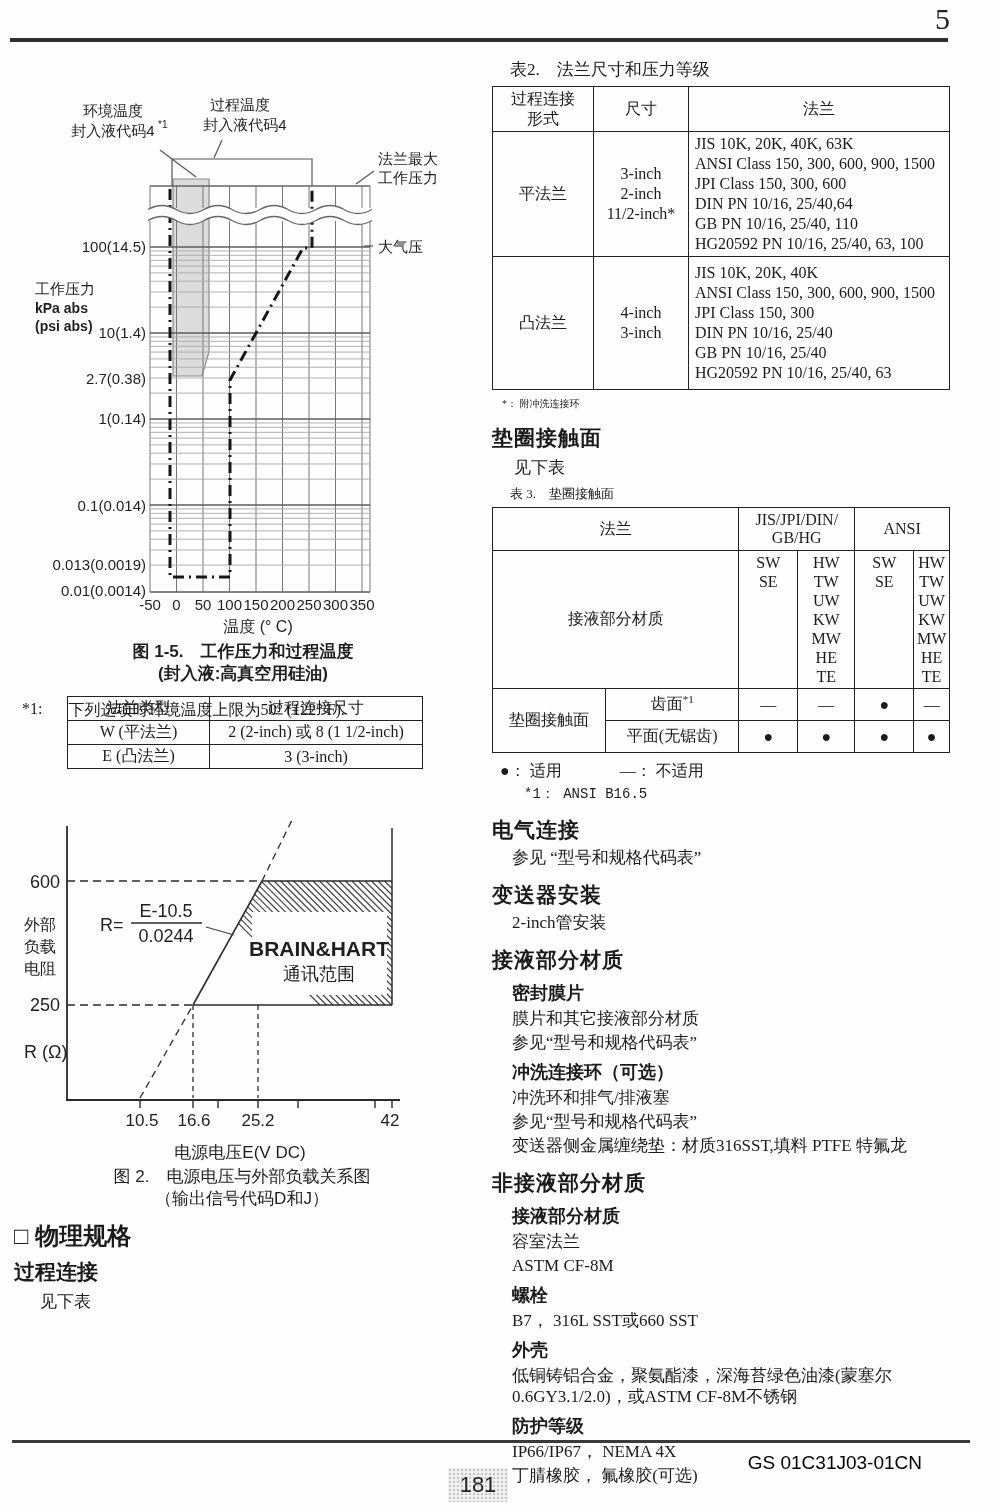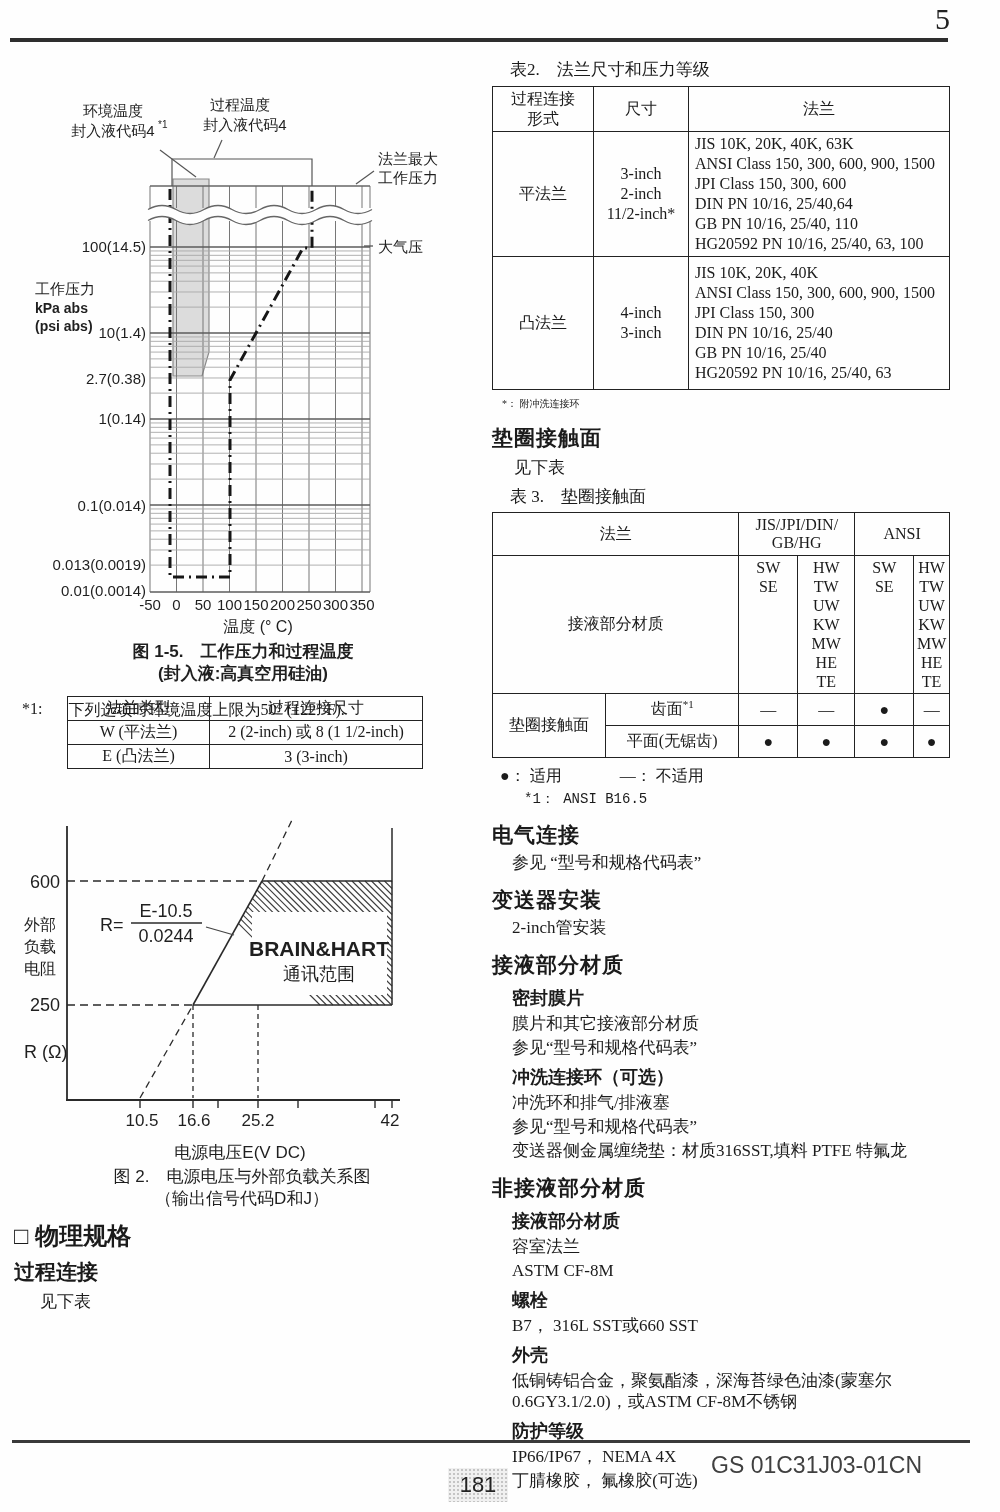--- a/index.html
+++ b/index.html
@@ -3,36 +3,36 @@
 <meta charset="utf-8">
 <style>
   html,body{margin:0;padding:0;background:#888;}
   .page{position:relative;width:1000px;height:1512px;background:#fefefe;margin:0 auto;
         font-family:"Liberation Serif","DejaVu Serif",serif;color:#1b1b1b;overflow:hidden;}
   .abs{position:absolute;}
   
   .pageno{font-size:30px;color:#222;}
   .toprule{background:#2e2e2e;height:4px;}
   .botrule{background:#3a3a3a;height:3px;}
-  .docno{font-size:23px;font-family:"Liberation Sans","DejaVu Sans",sans-serif;color:#404040;}
+  .docno{font-size:19px;font-family:"Liberation Sans","DejaVu Sans",sans-serif;color:#000000;}
   .folio{font-size:22px;font-family:"Liberation Sans","DejaVu Sans",sans-serif;color:#222;
          background-color:#f0f0f0;background-image:radial-gradient(#c4c4c4 1px,transparent 1px);
          background-size:4px 4px;text-align:center;line-height:34px;}
   
   .rightcol{position:absolute;left:492px;top:58px;width:458px;}
   .tcap{font-size:17px;margin:0 0 5px 18px;}
   table{border-collapse:collapse;width:100%;}
   td{border:1.6px solid #222;font-size:16px;vertical-align:middle;padding:2px 6px;}
   .t2 td{line-height:20px;}
   .t2 .ctr{text-align:center;}
   .flg div{white-space:nowrap;}
   .foot{font-size:10px;margin:7px 0 0 10px;}
   .h2{font-size:21px;font-weight:bold;margin:13px 0 0 0;font-family:"Liberation Sans","DejaVu Sans",sans-serif;letter-spacing:1px;}
   .see{font-size:17px;margin:4px 0 0 22px;}
-  .t3cap{font-size:17px;margin:6px 0 4px 18px;}
+  .t3cap{font-size:13px;margin:6px 0 4px 18px;}
   .t3 td{text-align:center;padding:2px 2px;}
   .t3 .mat div{line-height:19px;}
   .legend{font-size:16px;margin:8px 0 0 8px;display:flex;gap:58px;}
   .noteln{font-size:14px;margin:3px 0 0 32px;font-family:Liberation Mono, monospace;}
   .sub{font-size:18px;font-weight:bold;margin:7px 0 0 20px;font-family:"Liberation Sans","DejaVu Sans",sans-serif;}
   .txt{font-size:17px;margin:3px 0 0 20px;line-height:21px;}
   sup{font-size:11px;}
   
   .bigh{font-size:24px;font-weight:bold;font-family:"Liberation Sans","DejaVu Sans",sans-serif;}
   .medh{font-size:21px;font-weight:bold;font-family:"Liberation Sans","DejaVu Sans",sans-serif;}

